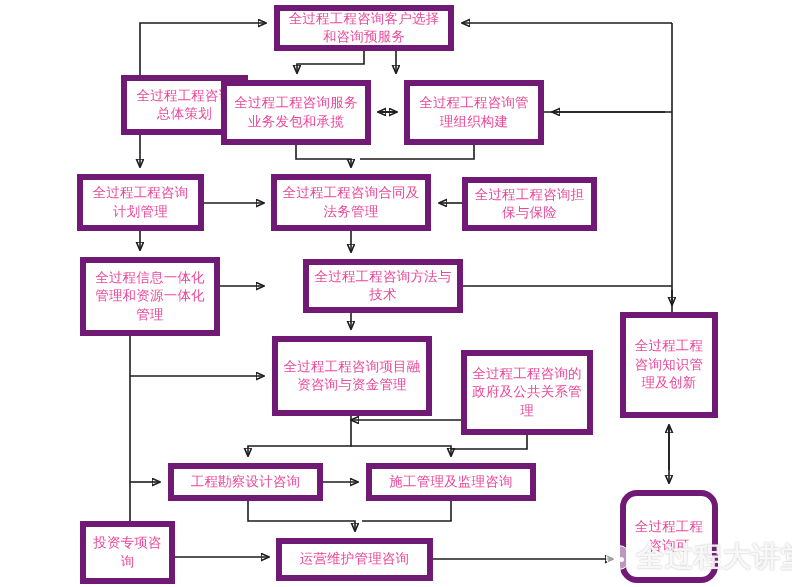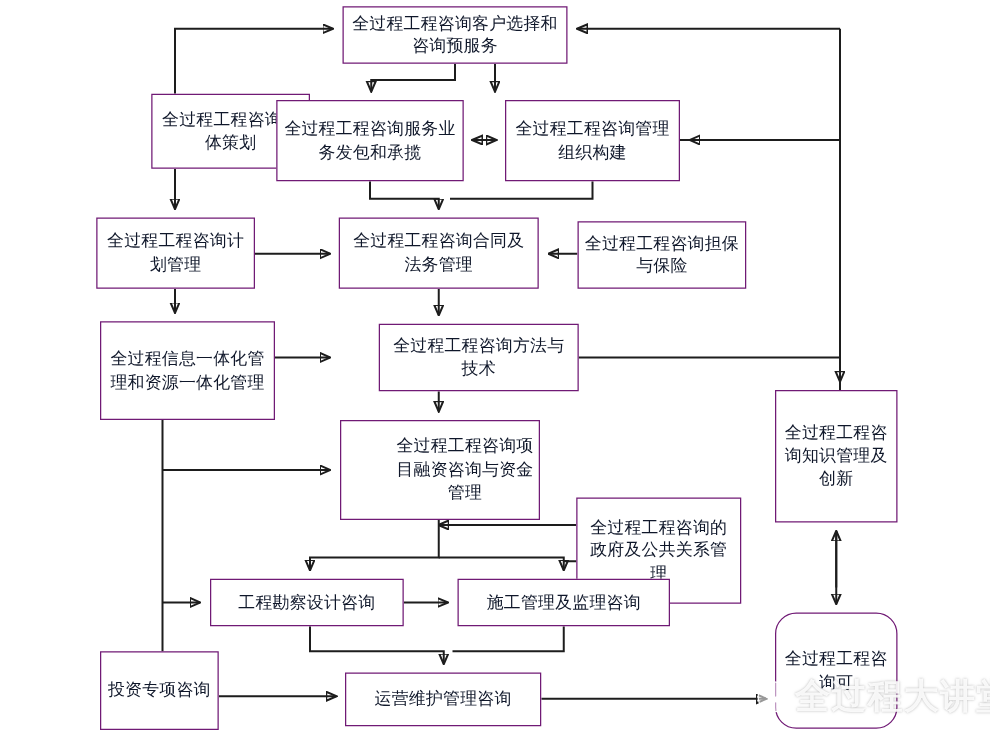--- a/index.html
+++ b/index.html
@@ -1,20 +1,20 @@
 <!DOCTYPE html>
 <html><head>
 <meta charset="utf-8">
 <style>
   html,body{margin:0;padding:0;background:#ffffff;}
   body{font-family:"Liberation Serif","DejaVu Serif",serif;}
   #stage{position:relative;width:792px;height:587px;background:#ffffff;overflow:hidden;}
-  .node{position:absolute;box-sizing:border-box;border:1px solid #701a75;background:#ffffff;
+  .node{position:absolute;box-sizing:border-box;border:6px solid #701a75;background:#ffffff;
         display:flex;align-items:center;justify-content:center;text-align:center;
-        font-size:13.5px;line-height:1.36;color:#0f172a;letter-spacing:.2px;
+        font-size:13.5px;line-height:1.36;color:#ec4899;letter-spacing:.2px;
         font-family:"Liberation Serif","DejaVu Serif",serif;}
   .node span{display:block;padding:0 4px;}
   svg.wires{position:absolute;left:0;top:0;width:792px;height:587px;overflow:visible;}
   svg.wires line,svg.wires polyline,svg.wires path{stroke:#1d1d1d;stroke-width:1.6;fill:none;}
   .wm{position:absolute;left:606px;top:540px;width:186px;height:34px;
       display:flex;align-items:center;gap:5px;pointer-events:none;}
   .wm-logo{width:23px;height:23px;border-radius:50%;border:1.6px solid #ffffff;
       background:rgba(255,255,255,.55);position:relative;flex:0 0 auto;}
   .wm-logo::before{content:"";position:absolute;left:5px;top:6px;width:7px;height:7px;
       border-radius:50%;background:#ffffff;}
@@ -124,24 +124,24 @@
     </div>
   <div class="node" id="n6" style="left: 462px; top: 177px; width: 135px; height: 54px;">
       <span>全过程工程咨询担保与保险</span>
     </div>
   <div class="node" id="n7" style="left: 80px; top: 257px; width: 140px; height: 79px;">
       <span>全过程信息一体化管理和资源一体化管理</span>
     </div>
   <div class="node" id="n8" style="left: 271px; top: 259px; width: 160px; height: 54px; margin-left: 32px;">
       <span>全过程工程咨询方法与技术</span>
     </div>
-  <div class="node" id="n9" style="left: 272px; top: 336px; width: 160px; height: 80px; padding-left: 40px;">
+  <div class="node" id="n9" style="left: 272px; top: 336px; width: 160px; height: 80px;">
       <span>全过程工程咨询项目融资咨询与资金管理</span>
     </div>
-  <div class="node" id="n10" style="left: 461px; top: 350px; width: 132px; height: 85px; margin-top: 48px;">
+  <div class="node" id="n10" style="left: 461px; top: 350px; width: 132px; height: 85px;">
       <span>全过程工程咨询的政府及公共关系管理</span>
     </div>
   <div class="node" id="n11" style="left: 620px; top: 312px; width: 98px; height: 106px;">
       <span>全过程工程咨询知识管理及创新</span>
     </div>
   <div class="node" id="n12" style="left: 168px; top: 463px; width: 155px; height: 38px;">
       <span>工程勘察设计咨询</span>
     </div>
   <div class="node" id="n13" style="left: 366px; top: 463px; width: 170px; height: 38px; text-align: right;">
       <span>施工管理及监理咨询</span>

